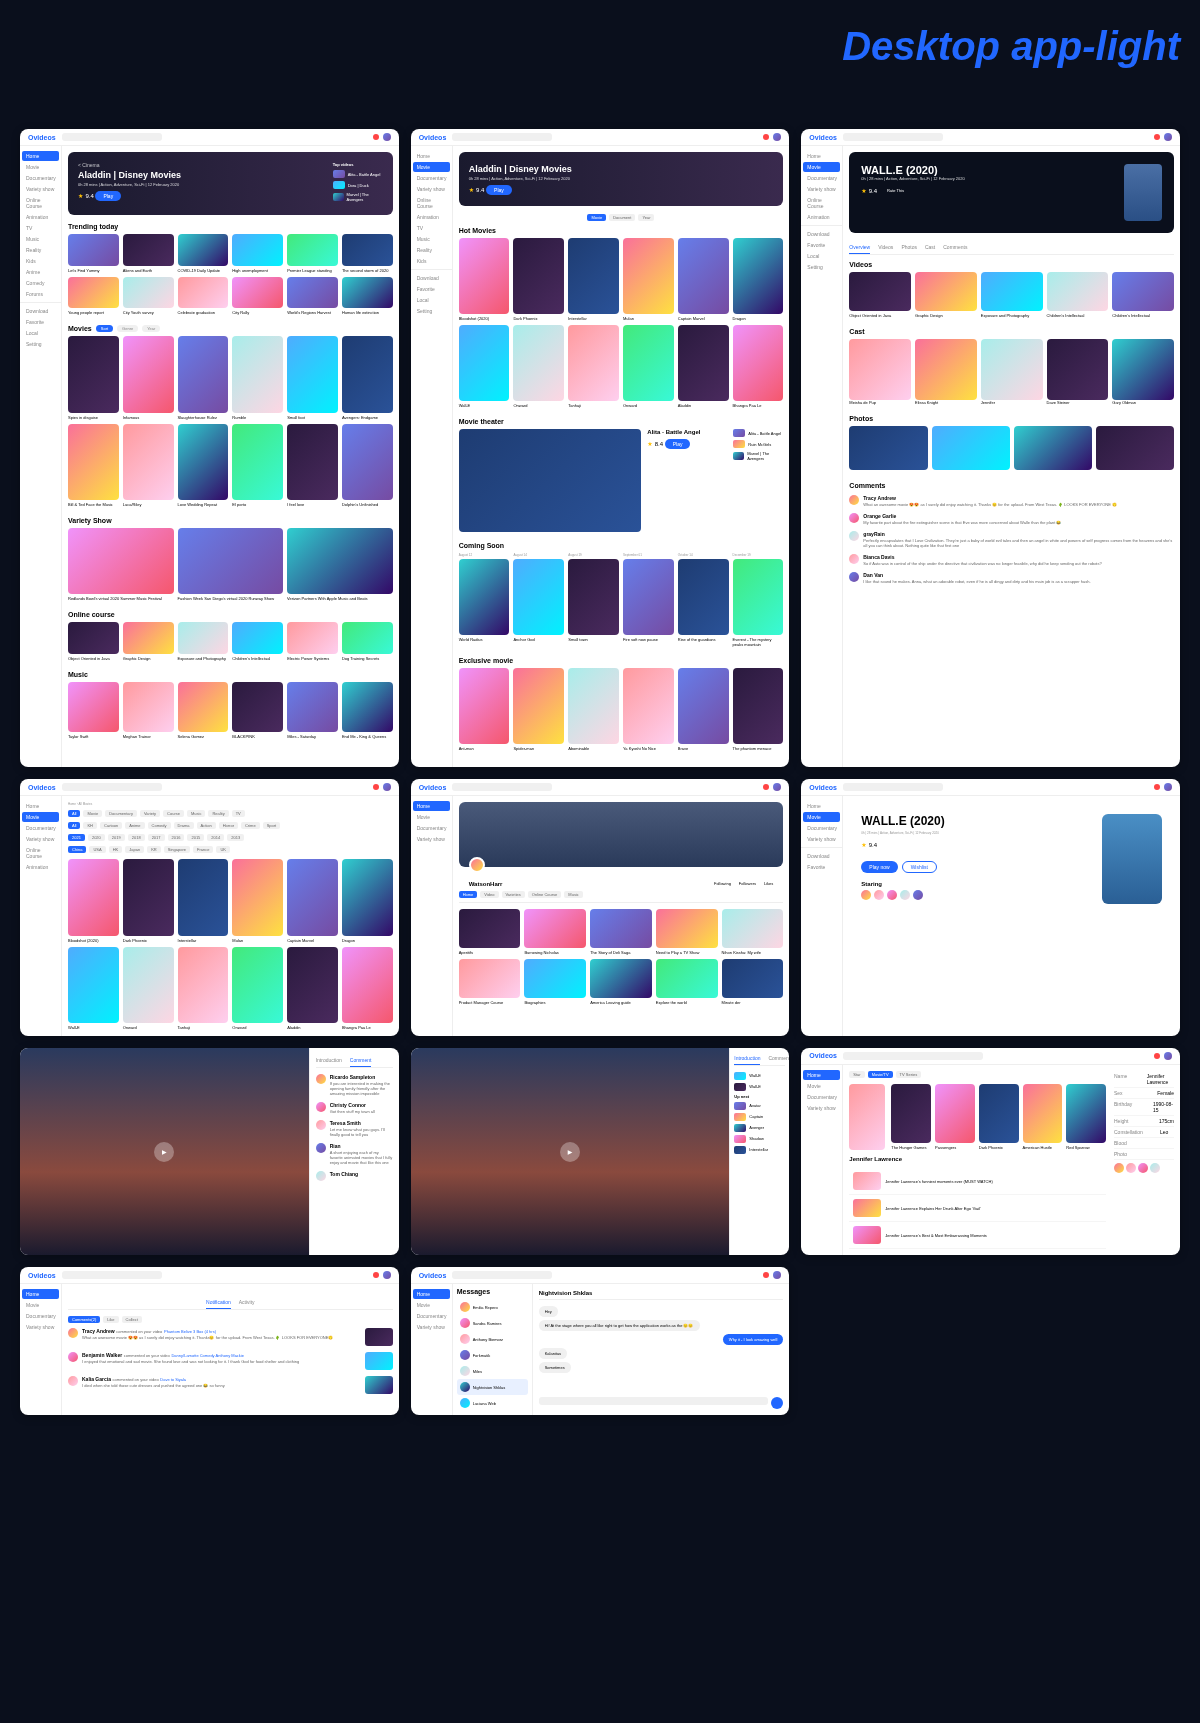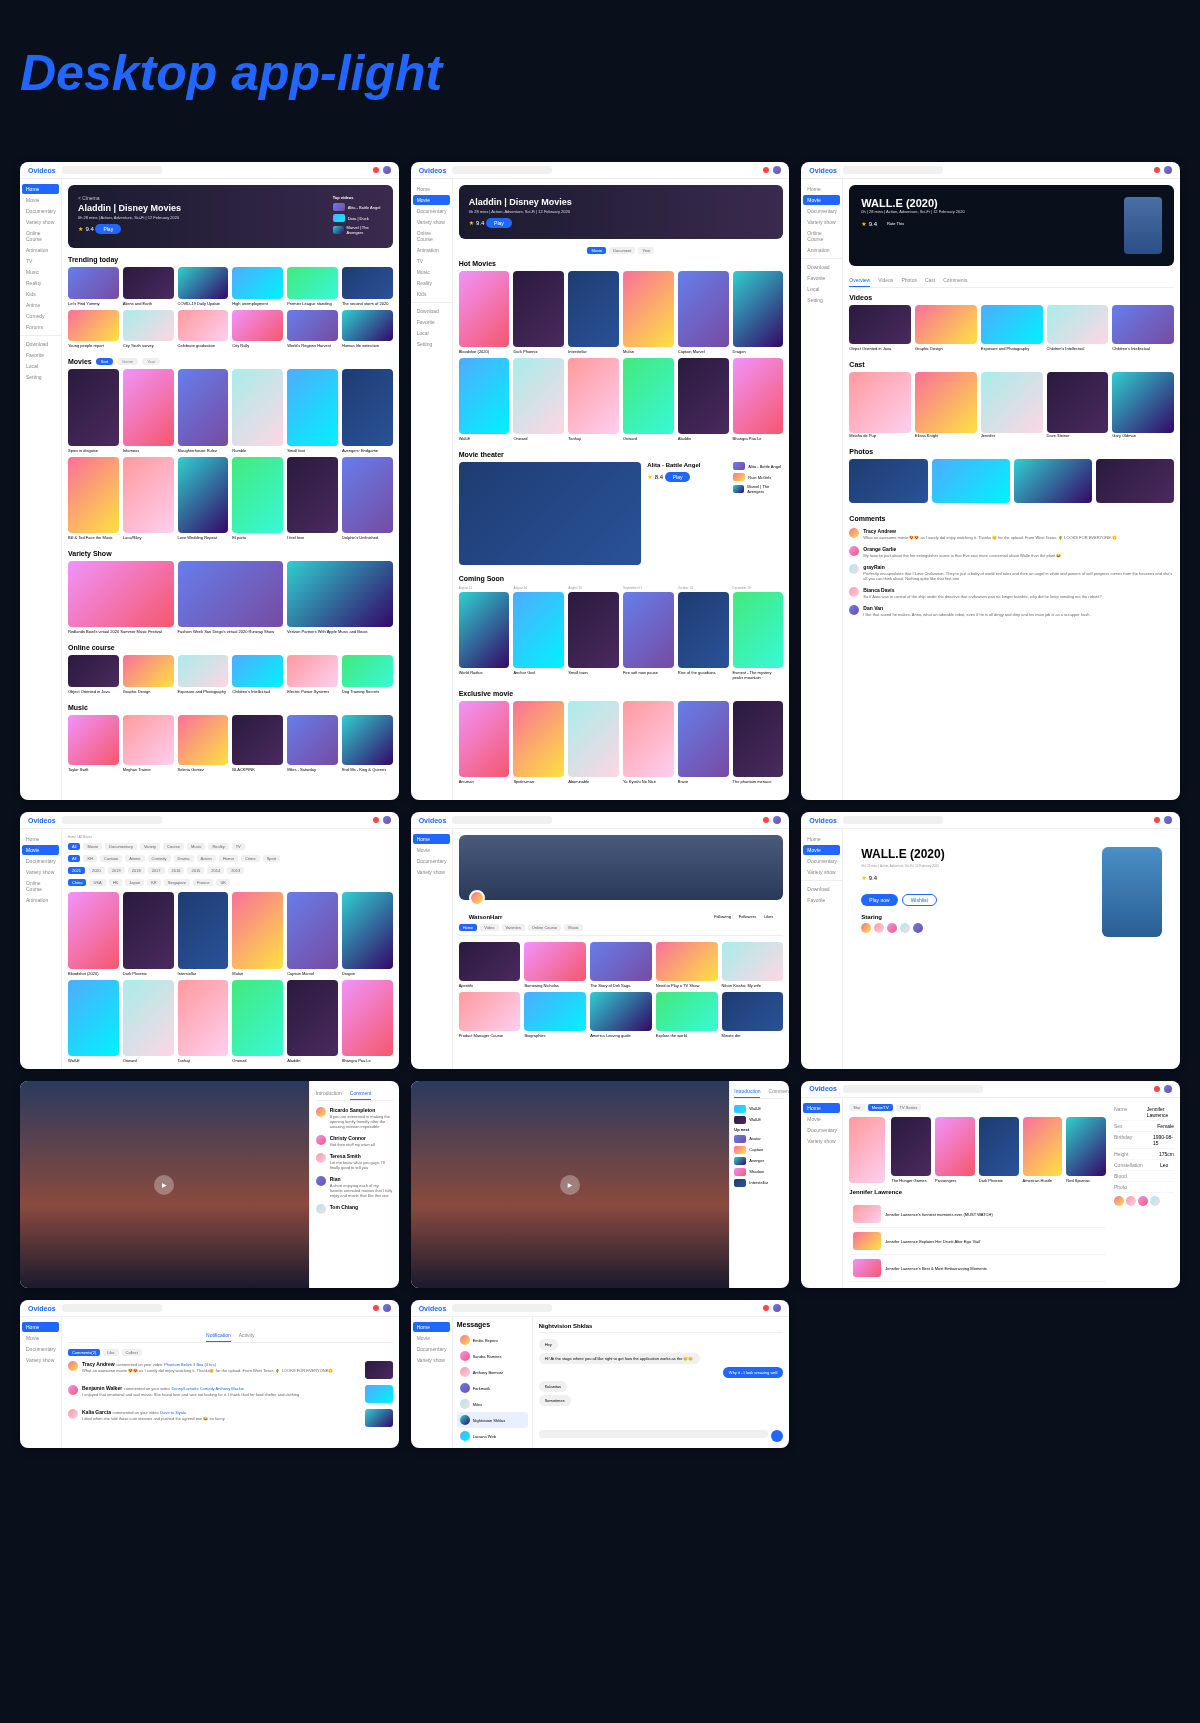--- a/index.html
+++ b/index.html
@@ -1,17 +1,17 @@
 <!DOCTYPE html>
 <html><head>
 <meta charset="utf-8">
 <style>
 *{margin:0;padding:0;box-sizing:border-box;font-family:-apple-system,BlinkMacSystemFont,sans-serif}
 body{background:#0a0f1c;padding:20px}
-.page-title{color:#2167ff;font-size:50px;font-weight:800;font-style:italic;text-align:left;margin:24px 0 60px}
+.page-title{color:#2167ff;font-size:40px;font-weight:800;font-style:italic;text-align:right;margin:4px 0 60px}
 .grid{display:grid;grid-template-columns:repeat(3,1fr);gap:12px;max-width:1160px;margin:0 auto}
 .app-window{background:#fff;border-radius:8px;overflow:hidden;display:flex;flex-direction:column;font-size:6px;box-shadow:0 2px 8px rgba(0,0,0,0.3)}
 .header{display:flex;align-items:center;padding:4px 8px;border-bottom:1px solid #eee;gap:6px}
 .logo{color:#2167ff;font-weight:700;font-size:7px}
 .search{background:#f0f0f0;border-radius:3px;padding:2px 6px;flex:1;max-width:100px;height:8px}
 .search-wide{max-width:140px}
 .hdr-right{margin-left:auto;display:flex;gap:4px;align-items:center}
 .bell{width:6px;height:6px;background:#ff4444;border-radius:50%}
 .avatar{width:8px;height:8px;border-radius:50%;background:linear-gradient(135deg,#667eea,#764ba2)}
 .body{display:flex;flex:1}

